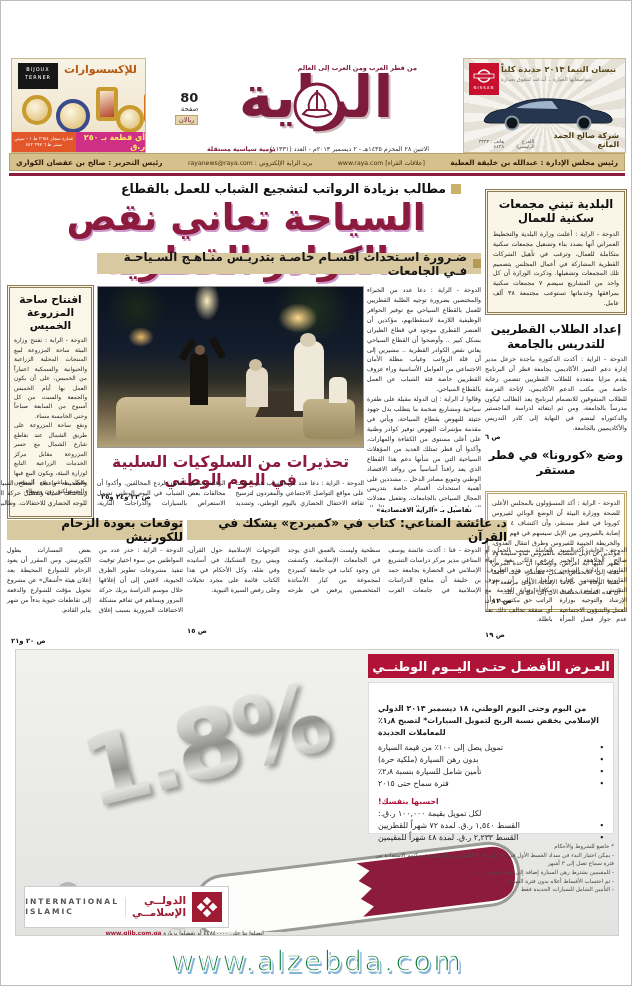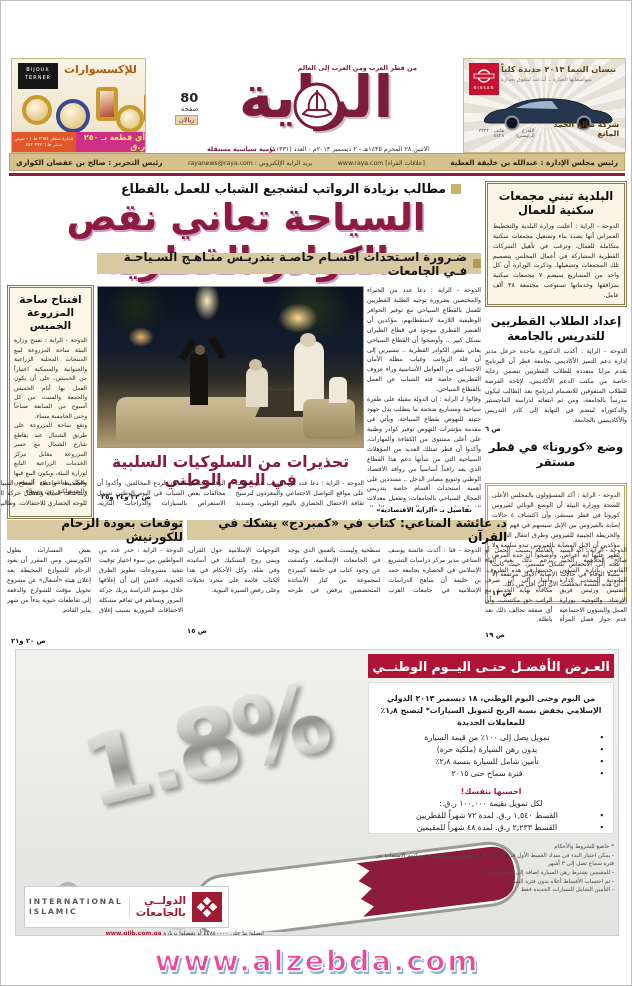--- a/index.html
+++ b/index.html
@@ -20,21 +20,21 @@
   .watch-contact{flex:1;background:#e2562a;color:#fff;font-size:4.6px;display:flex;align-items:center;justify-content:center;text-align:center;line-height:1.3;padding:0 2px}
 
   .nissan-ad{left:462px;top:57px;width:163px;height:95px;border:1px solid #c9b98f;overflow:hidden;
     background:repeating-conic-gradient(from 0deg at 50% 62%,#f5f3ee 0 7deg,#e6e1d6 7deg 14deg)}
   .nissan-logo{position:absolute;top:4px;left:5px;width:30px;height:32px;background:#c8102e;display:flex;flex-direction:column;align-items:center;justify-content:center;gap:2px}
   .nissan-logo svg{display:block}
   .nissan-head{position:absolute;top:5px;right:6px;width:118px;text-align:left}
   .nissan-title{font-size:8.2px;font-weight:bold;color:#5a4a1e}
   .nissan-sub{font-size:5.2px;color:#777;margin-top:2px}
   .nissan-car{position:absolute;left:12px;top:34px;width:140px;height:38px}
-  .nissan-foot{position:absolute;bottom:14px;right:6px;width:150px;display:flex;justify-content:space-between;align-items:flex-end}
+  .nissan-foot{position:absolute;bottom:3px;right:6px;width:150px;display:flex;justify-content:space-between;align-items:flex-end}
   .nissan-co{font-size:7.6px;font-weight:bold;color:#4a3a10}
   .nissan-branch{font-size:4.8px;color:#555}
   .nissan-phone{font-size:4.8px;color:#555}
 
   
   .logo-block{left:172px;top:55px;width:286px;height:98px}
   .tag-top{position:absolute;top:8px;right:42px;font-size:6.5px;color:#7d1b3c;font-weight:bold}
   .logo-word{position:absolute;top:10px;right:0;width:100%;text-align:center;font-size:58px;font-weight:bold;color:#7d1b3c;line-height:1.1;text-shadow:2px 2px 0 #cbb;letter-spacing:-2px}
   .emblem{position:absolute;top:26px;right:118px}
   .pages-box{position:absolute;left:2px;top:34px;text-align:right}
@@ -67,41 +67,41 @@
   .photo{left:96px;top:285px;width:267px;height:162px;overflow:hidden;border:1px solid #999;
     background:linear-gradient(180deg,#0b1320 0%,#141d2c 40%,#2c2c26 58%,#6a5d44 78%,#b2a178 100%)}
   .ph{position:absolute;border-radius:50%}
   .subhead{left:96px;top:452px;width:267px;text-align:center;font-size:15.5px;font-weight:bold;color:#8d1b3d}
   .photo-body{left:96px;top:477px;width:267px;height:34px;column-count:2;column-gap:10px}
   .photo-ref{left:100px;top:492px;width:120px}
 
   .main-col{left:366px;top:284px;width:114px;height:222px;overflow:hidden}
   .main-more{left:366px;top:505px;width:114px;text-align:center;font-weight:bold;font-size:6.6px;color:#111}
 
-  .sidebar{left:484px;top:180px;width:142px}
+  .sidebar{left:484px;top:188px;width:142px}
   .side-box{background:#faf5e6;border:3px double #8a7a52;padding:5px 5px 4px;margin-bottom:7px}
   .side-art{margin-bottom:7px}
   .side-art .h-side{margin-bottom:3px}
   .corona-box{border:3px double #b8a36a;background:#fffdf6;padding:4px;margin-top:14px}
 
   .strip-labor{left:484px;top:519px;width:142px;font-size:9.6px}
   .strip-camb{left:186px;top:519px;width:320px;font-size:12px}
   .strip-corn{left:6px;top:519px;width:176px;font-size:12px}
   .body-labor{left:484px;top:544px;width:142px;height:86px;column-count:2;column-gap:7px}
   .ref-labor{left:484px;top:630px;width:60px}
   .body-camb{left:186px;top:544px;width:294px;height:86px;column-count:3;column-gap:8px}
   .ref-camb{left:186px;top:626px;width:60px}
   .body-corn{left:6px;top:544px;width:176px;height:80px;column-count:2;column-gap:8px}
   .ref-corn{left:10px;top:636px;width:80px}
 
   
   .bank-ad{left:14px;top:648px;width:604px;height:287px;background:linear-gradient(180deg,#f1f1ef,#e3e3e1);border:1px solid #cfcfcd;overflow:hidden}
   .ad-title{position:absolute;left:352px;top:4px;width:246px;height:24px;background:#b11238;color:#fff;
     font-size:12.5px;font-weight:bold;display:flex;align-items:center;justify-content:center;letter-spacing:1px}
-  .ad-panel{position:absolute;left:352px;top:32px;width:246px;height:152px;background:#fff;border:1px solid #ddd;padding:10px 9px;font-size:7.8px;line-height:1.55;color:#1d1d1d;text-align:center}
+  .ad-panel{position:absolute;left:352px;top:32px;width:246px;height:152px;background:#fff;border:1px solid #ddd;padding:20px 9px;font-size:7.8px;line-height:1.55;color:#1d1d1d;text-align:left}
   .ad-intro{font-weight:bold;margin-bottom:3px}
   .bullet{padding-right:8px;position:relative}
   .bullet::before{content:"\2022";position:absolute;right:0;top:0;color:#111}
   .calc-title{color:#b11238;font-weight:bold;margin-top:5px}
   .big-rate{position:absolute;left:18px;top:40px;width:340px;text-align:center;direction:ltr;
     font-size:96px;font-weight:bold;letter-spacing:-5px;transform:rotate(-14deg);
     background:linear-gradient(180deg,#f7f7f5 0%,#cfcfcd 30%,#8f8f8d 52%,#e3e3e1 70%,#737371 100%);
     -webkit-background-clip:text;background-clip:text;color:transparent;
     filter:drop-shadow(3px 4px 2px rgba(0,0,0,.35))}
   .keychain{position:absolute;left:36px;top:172px;width:470px;height:110px}
@@ -109,21 +109,21 @@
   .bank-logo{position:absolute;left:8px;top:236px;width:205px;height:42px;background:#fff;border:1px solid #ccc;display:flex;direction:rtl;align-items:center;gap:6px;padding:0 6px}
   .knot{flex:0 0 30px;height:30px;background:#9e1b32;display:flex;align-items:center;justify-content:center}
   .bank-ar{font-size:10.5px;font-weight:bold;color:#9e1b32;line-height:1.1}
   .bank-en{font-size:7.5px;font-weight:bold;color:#555;letter-spacing:2px;direction:ltr;line-height:1.3;border-right:1px solid #ddd;padding-right:6px}
   .bank-contact{position:absolute;left:8px;top:280px;width:240px;font-size:5.8px;color:#333;direction:rtl}
   .bank-url{font-weight:bold;color:#9e1b32;direction:ltr;display:inline-block}
 
   
   .watermark{left:0;top:934px;width:632px;height:52px;display:flex;direction:rtl;align-items:center;justify-content:space-evenly;z-index:9}
   .wm-phrase{font-size:16.5px;font-weight:bold;color:#a9cfe9;-webkit-text-stroke:1px #fff;text-shadow:1px 2px 2px #6fa6cc}
-  .wm-url{font-size:29px;font-weight:bold;color:#ec4899;-webkit-text-stroke:1.4px #fff;text-shadow:2px 3px 0 #82b4d8;direction:ltr;letter-spacing:2px}
+  .wm-url{font-size:29px;font-weight:normal;color:#15803d;-webkit-text-stroke:1.4px #fff;text-shadow:2px 3px 0 #82b4d8;direction:ltr;letter-spacing:2px}
 </style>
 </head>
 <body>
 
 <div class="page">
 
   <div class="abs watch-ad">
     <div class="watch-title">للإكسسوارات</div>
     <div class="watch-brand">BIJOUX TERNER</div>
     <div class="watch" style="left:10px;top:36px;width:30px;height:30px"></div>
@@ -311,21 +311,21 @@
 
     <div class="bank-logo">
       <div class="knot">
         <svg width="20" height="20" viewBox="0 0 20 20">
           <rect x="7" y="1" width="6" height="6" fill="#fff" transform="rotate(45 10 4)"></rect>
           <rect x="7" y="13" width="6" height="6" fill="#fff" transform="rotate(45 10 16)"></rect>
           <rect x="1" y="7" width="6" height="6" fill="#fff" transform="rotate(45 4 10)"></rect>
           <rect x="13" y="7" width="6" height="6" fill="#fff" transform="rotate(45 16 10)"></rect>
         </svg>
       </div>
-      <div class="bank-ar">الدولــي بالجامعات</div>
+      <div class="bank-ar">الدولــي الإسلامــي</div>
       <div class="bank-en">INTERNATIONAL ISLAMIC</div>
     </div>
     <div class="bank-contact">
       <span>اتصلوا بنا على ٤٤٨٤٠٠٠٠ أو تفضلوا بزيارة</span>
       <span class="bank-url">www.qiib.com.qa</span>
     </div>
   </div>
 
   <div class="abs watermark">
     <span class="wm-url">www.alzebda.com</span>

